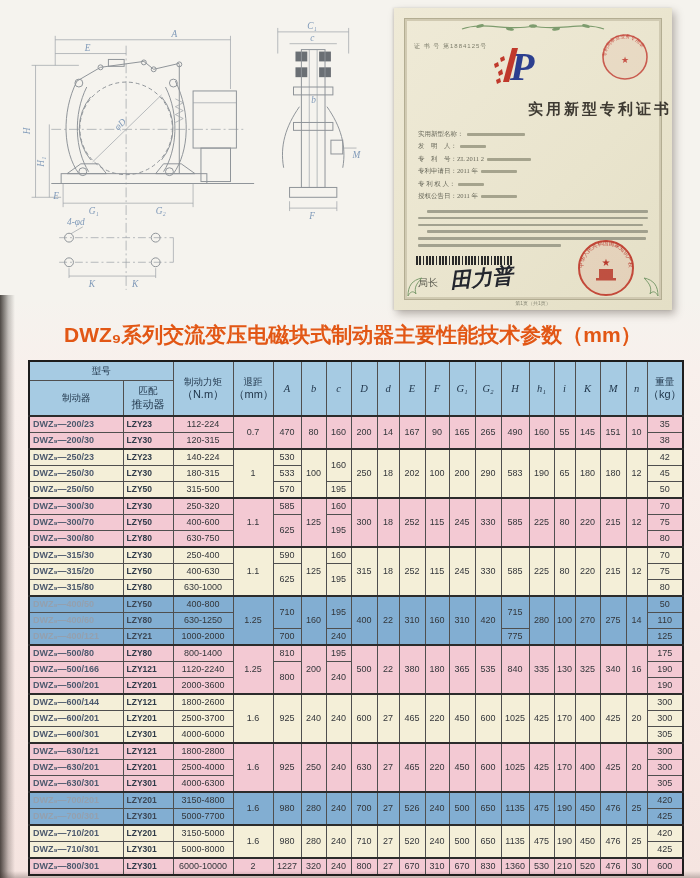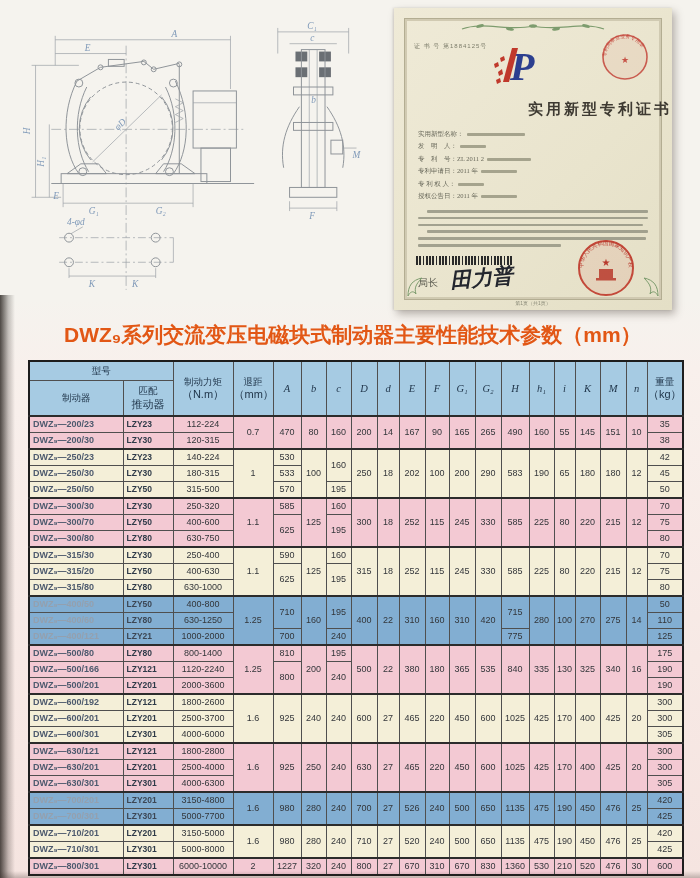--- a/index.html
+++ b/index.html
@@ -541,21 +541,21 @@
           <td rowspan="2">240</td>
           <td>190</td>
         </tr>
         <tr class="pink">
           <td class="model">DWZ₉—500/201</td>
           <td class="pusher">LZY201</td>
           <td>2000-3600</td>
           <td>190</td>
         </tr>
         <tr class="cream gstart">
-          <td class="model">DWZ₉—600/192</td>
+          <td class="model">DWZ₉—600/144</td>
           <td class="pusher">LZY121</td>
           <td>1800-2600</td>
           <td rowspan="3">1.6</td>
           <td rowspan="3">925</td>
           <td rowspan="3">240</td>
           <td rowspan="3">240</td>
           <td rowspan="3">600</td>
           <td rowspan="3">27</td>
           <td rowspan="3">465</td>
           <td rowspan="3">220</td>

